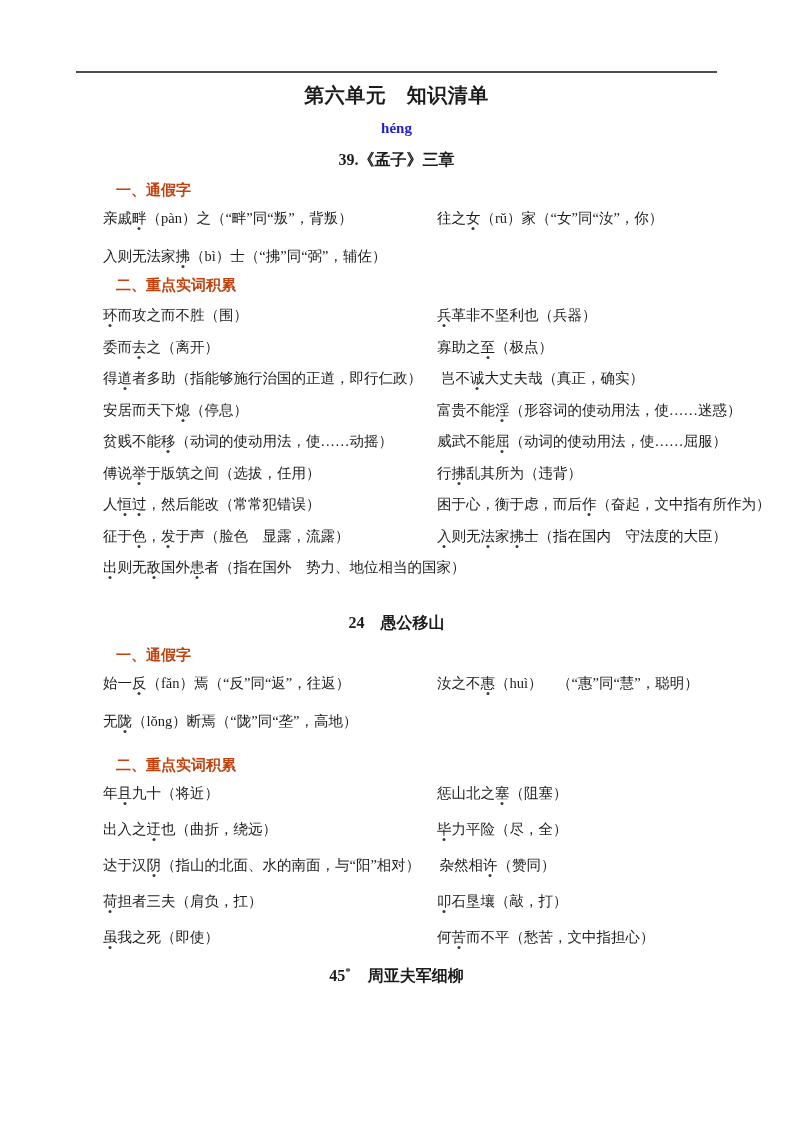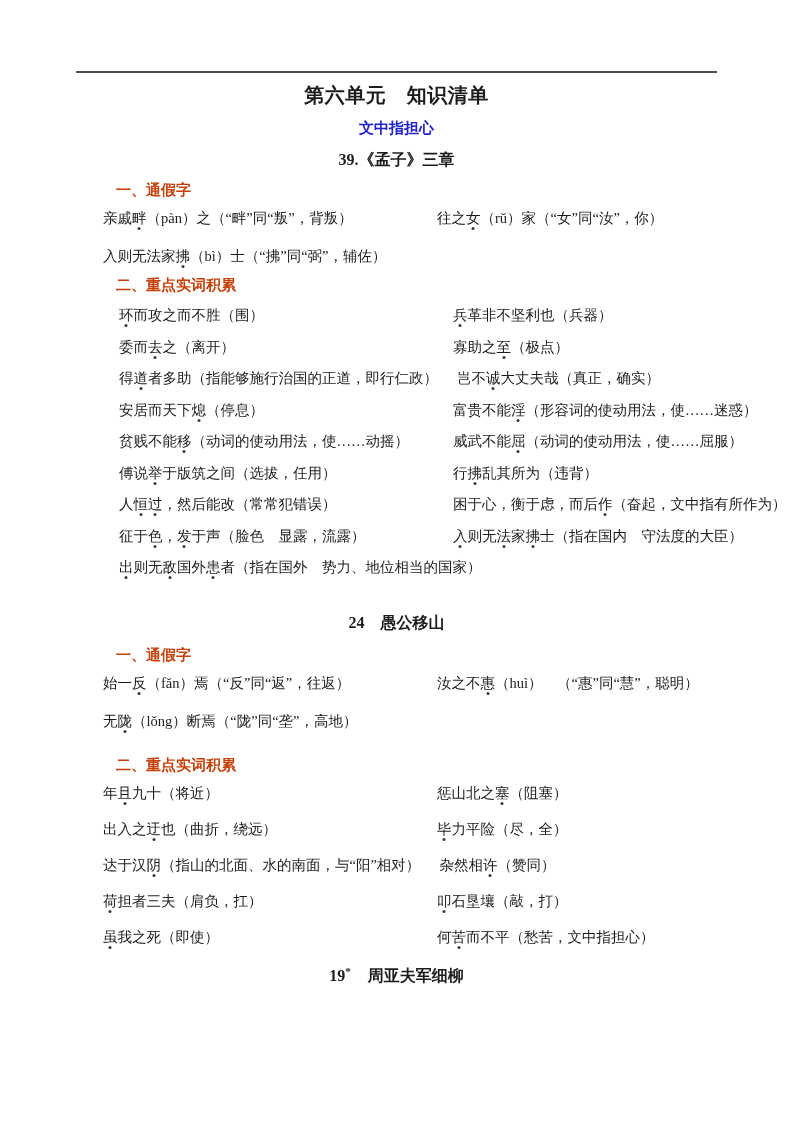--- a/index.html
+++ b/index.html
@@ -18,21 +18,21 @@
   .t24{margin-top:38px;}
   .t25{margin-top:16px;}
   .sec-head{color:#c2410c;font-weight:700;font-size:15px;line-height:17px;margin:13px 0 0 116px;}
   .sec-head.h2a{margin-top:12px;}
   .sec-head.h1b{margin-top:15px;}
   .sec-head.h2b{margin-top:27px;}
   .rows{margin:0 40px 0 103px;}
   .row{display:flex;line-height:17px;gap:12px;}
   .rows.loose .row{margin-top:21px;}
   .rows.loose .row:first-child{margin-top:11px;}
-  .rows.tight .row{margin-top:14.5px;margin-left:16px;}
+  .rows.tight .row{margin-top:14.5px;}
   .rows.tight .row:first-child{margin-top:13px;}
   .rows.mid .row{margin-top:19px;}
   .rows.mid .row:first-child{margin-top:11px;}
   .cl{min-width:315px;padding-right:7px;white-space:nowrap;flex:0 0 auto;}
   .cr{white-space:nowrap;}
   .emdot{position:relative;}
   .emdot::after{
     content:"";position:absolute;left:50%;bottom:-4px;
     transform:translateX(-50%);width:3px;height:3px;border-radius:50%;background:#3a3a3a;
   }
@@ -40,21 +40,21 @@
   .l25-name{margin-left:17px;}
 </style>
 </head>
 <body>
 
 <div class="rule"></div>
 
 <div class="center doc-title">第六单元　知识清单</div>
 
 <div class="center nav-line">
-  <span class="nav-link">文中指担心</span>
+  <span class="nav-link">héng</span>
 </div>
 
 <div class="center lesson-title t23">39.《孟子》三章</div>
 
 <div class="sec-head">一、通假字</div>
 <div class="rows loose">
   <div class="row">
     <span class="cl">亲戚<span class="emdot">畔</span>（pàn）之（“畔”同“叛”，背叛）</span>
     <span class="cr">往之<span class="emdot">女</span>（rǔ）家（“女”同“汝”，你）</span>
   </div>
@@ -133,14 +133,14 @@
     <span class="cl"><span class="emdot">荷</span>担者三夫（肩负，扛）</span>
     <span class="cr"><span class="emdot">叩</span>石垦壤（敲，打）</span>
   </div>
   <div class="row">
     <span class="cl"><span class="emdot">虽</span>我之死（即使）</span>
     <span class="cr">何<span class="emdot">苦</span>而不平（愁苦，文中指担心）</span>
   </div>
 </div>
 
 <div class="center lesson-title t25">
-  <span>19</span><span class="star">*</span><span class="l25-name">周亚夫军细柳</span>
+  <span>45</span><span class="star">*</span><span class="l25-name">周亚夫军细柳</span>
 </div>
 
 </body></html>

